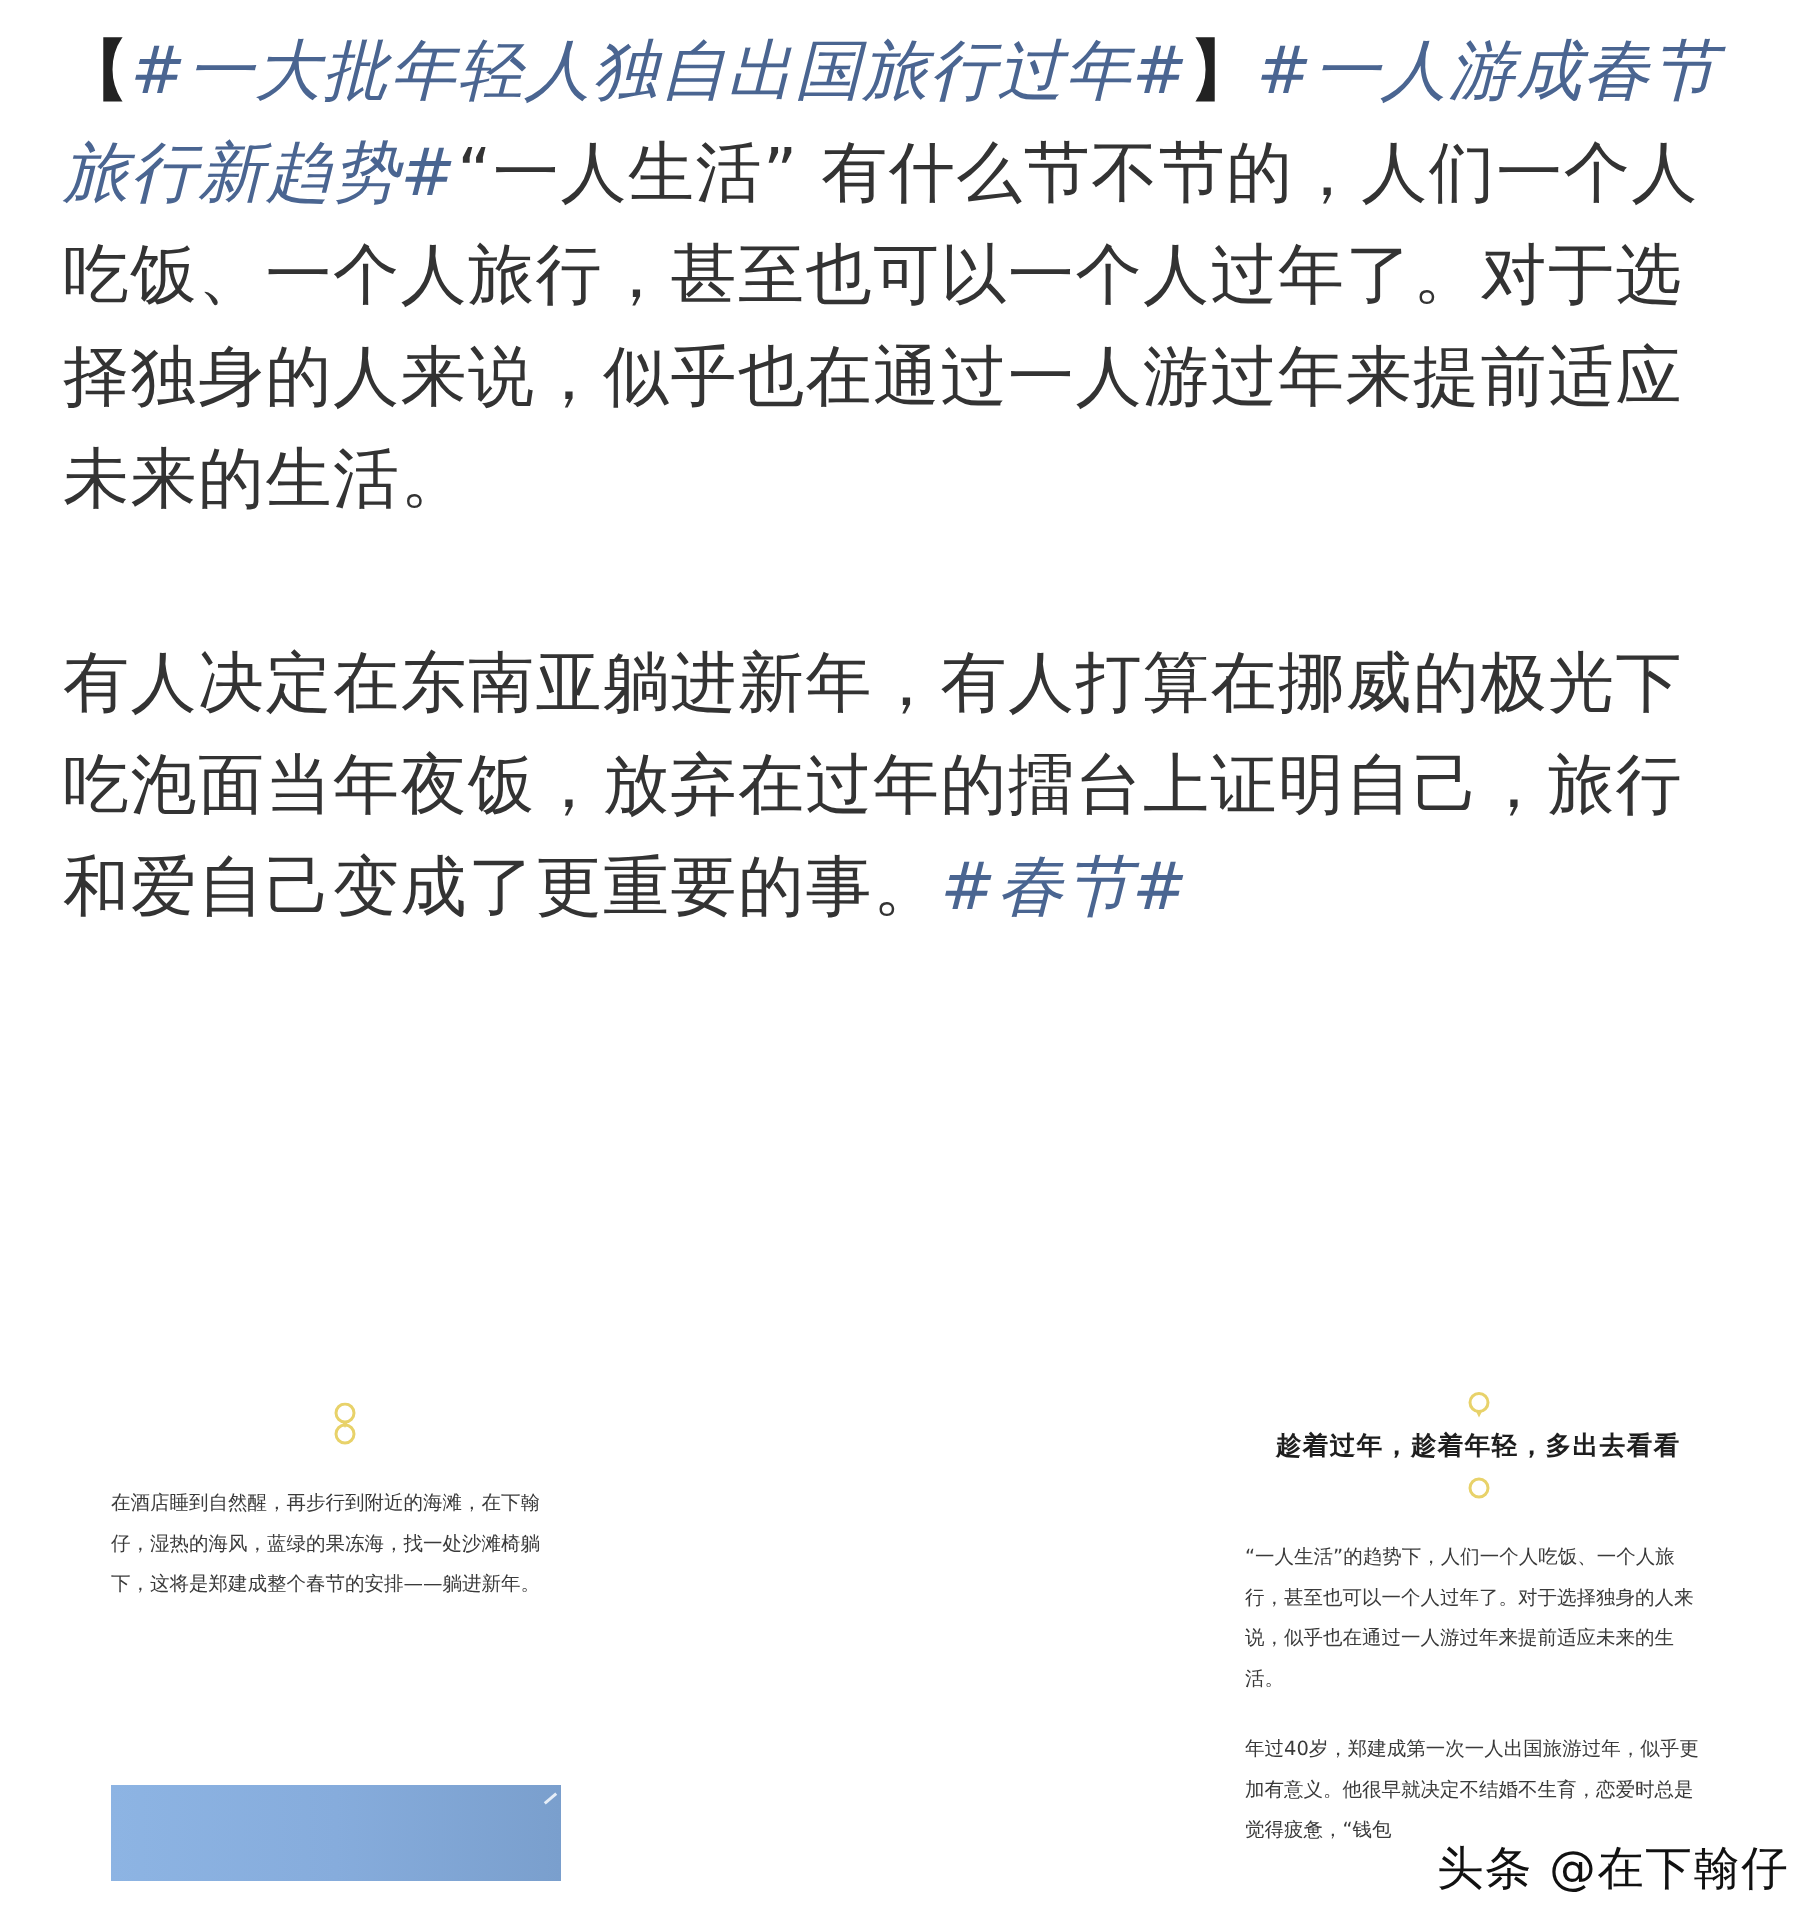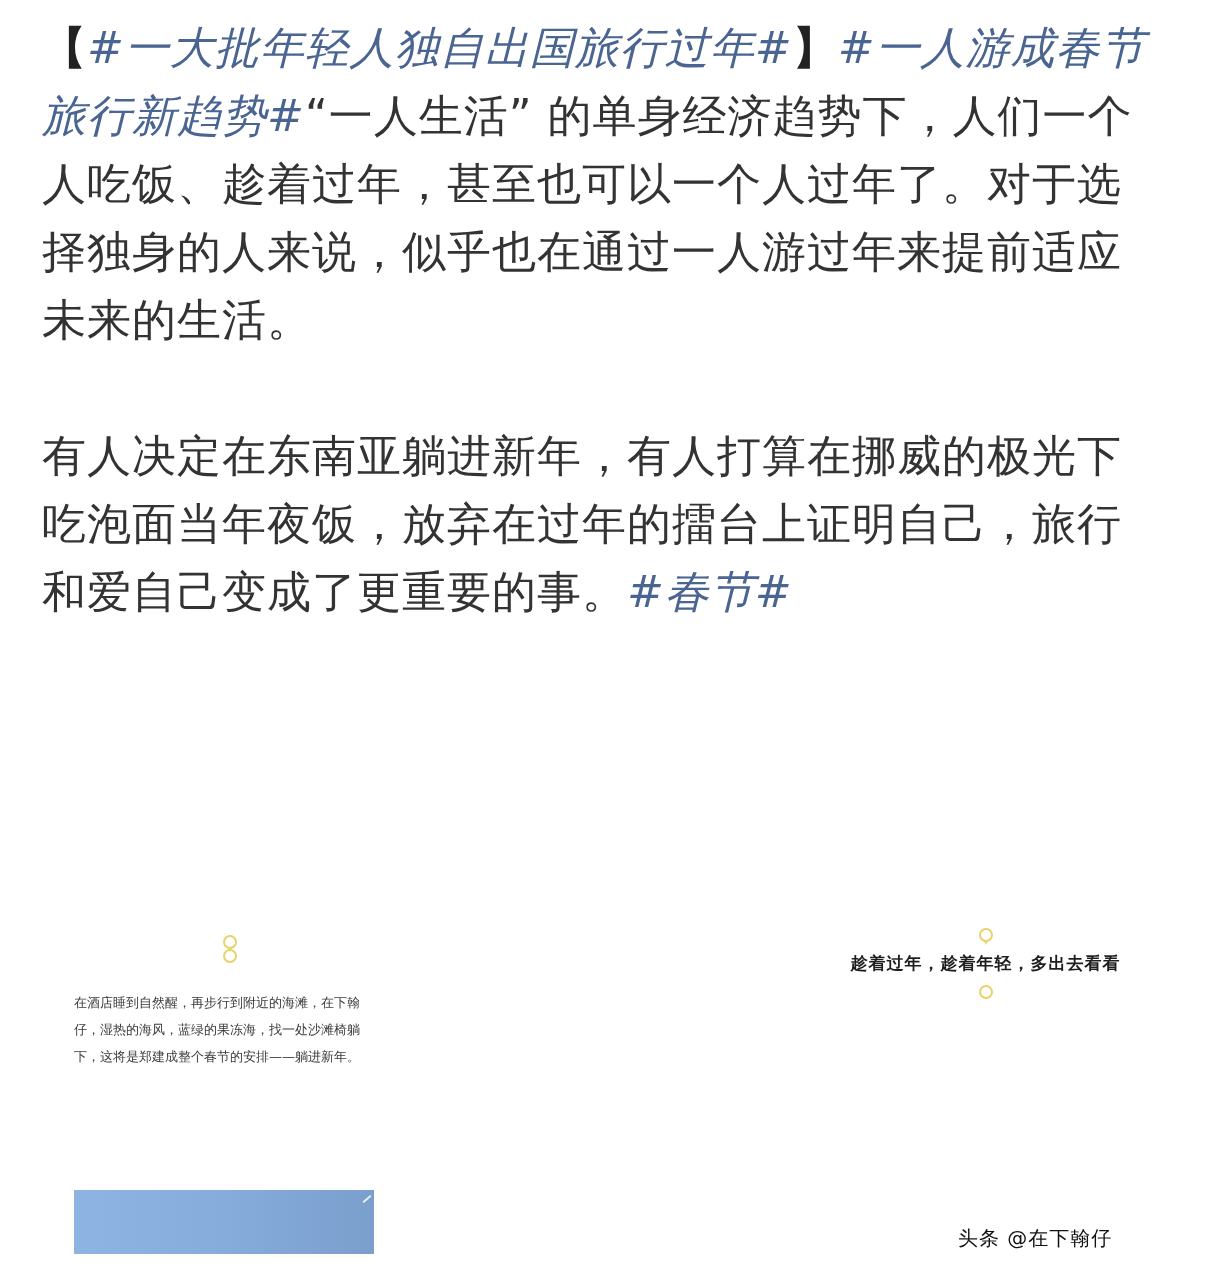--- a/index.html
+++ b/index.html
@@ -110,32 +110,32 @@
       width: 10px;
       height: 2px;
       background: #e6eef8;
       transform: rotate(-40deg);
     }
 
     .watermark {
       position: absolute;
       left: 958px;
       top: 1225px;
-      font-size: 20px;
+      font-size: 31px;
       color: #111111;
       letter-spacing: 1px;
       text-shadow: 0 0 2px #ffffff, 0 0 3px #ffffff;
       white-space: nowrap;
     }
   </style>
 </head>
 <body>
 
 <div class="post">
-  <p class="para"><span class="bracket">【</span><span class="hashtag">#一大批年轻人独自出国旅行过年#</span><span class="bracket">】</span><span class="hashtag">#一人游成春节旅行新趋势#</span><span>“一人生活” 的单身经济趋势下，人们一个人吃饭、趁着过年，甚至也可以一个人过年了。对于选择独身的人来说，似乎也在通过一人游过年来提前适应未来的生活。</span></p>
+  <p class="para"><span class="bracket">【</span><span class="hashtag">#一大批年轻人独自出国旅行过年#</span><span class="bracket">】</span><span class="hashtag">#一人游成春节旅行新趋势#</span><span>“一人生活” 有什么节不节的，人们一个人吃饭、一个人旅行，甚至也可以一个人过年了。对于选择独身的人来说，似乎也在通过一人游过年来提前适应未来的生活。</span></p>
 
 
   <p class="para"><span>有人决定在东南亚躺进新年，有人打算在挪威的极光下吃泡面当年夜饭，放弃在过年的擂台上证明自己，旅行和爱自己变成了更重要的事。</span><span class="hashtag">#春节#</span></p>
 </div>
 
 <div class="cards">
 
   <div class="card card-1">
     <span class="pin top"></span>
     <span class="pin"></span>
@@ -145,17 +145,21 @@
     <div class="card-image">
       <span class="streak"></span>
     </div>
   </div>
 
 
   <div class="card card-3">
     <span class="pin top"></span>
     <div class="card-title">趁着过年，趁着年轻，多出去看看</div>
     <span class="pin"></span>
+    <div class="card-body">
+      <p>“一人生活”的趋势下，人们一个人吃饭、一个人旅行，甚至也可以一个人过年了。对于选择独身的人来说，似乎也在通过一人游过年来提前适应未来的生活。</p>
+      <p>年过40岁，郑建成第一次一人出国旅游过年，似乎更加有意义。他很早就决定不结婚不生育，恋爱时总是觉得疲惫，“钱包</p>
+    </div>
   </div>
 
 </div>
 
 <div class="watermark">头条 @在下翰仔</div>
 
 </body></html>

